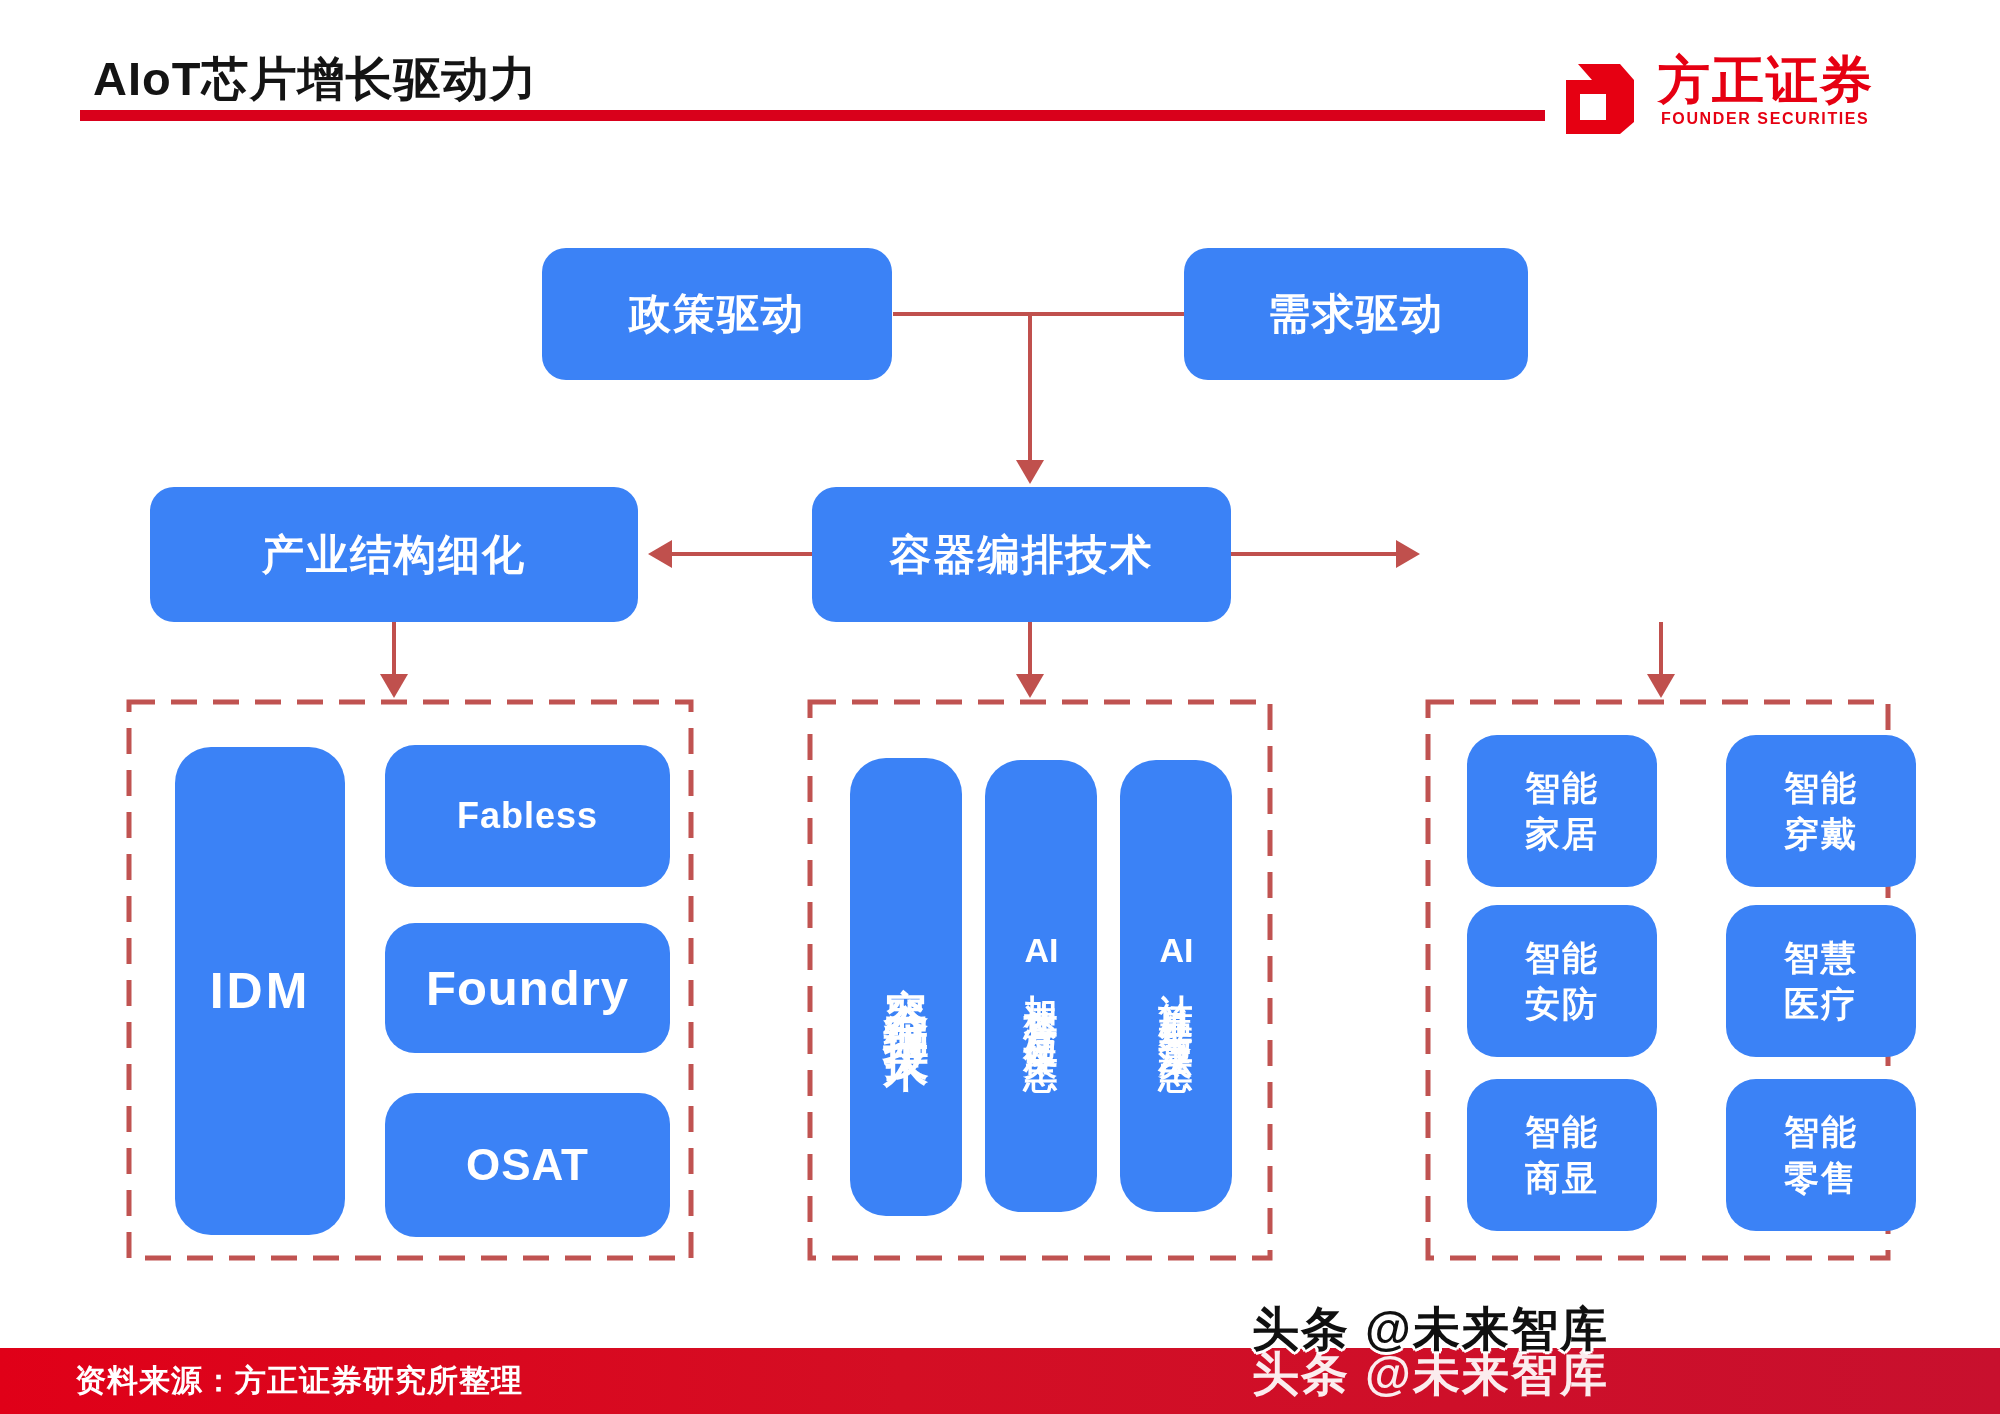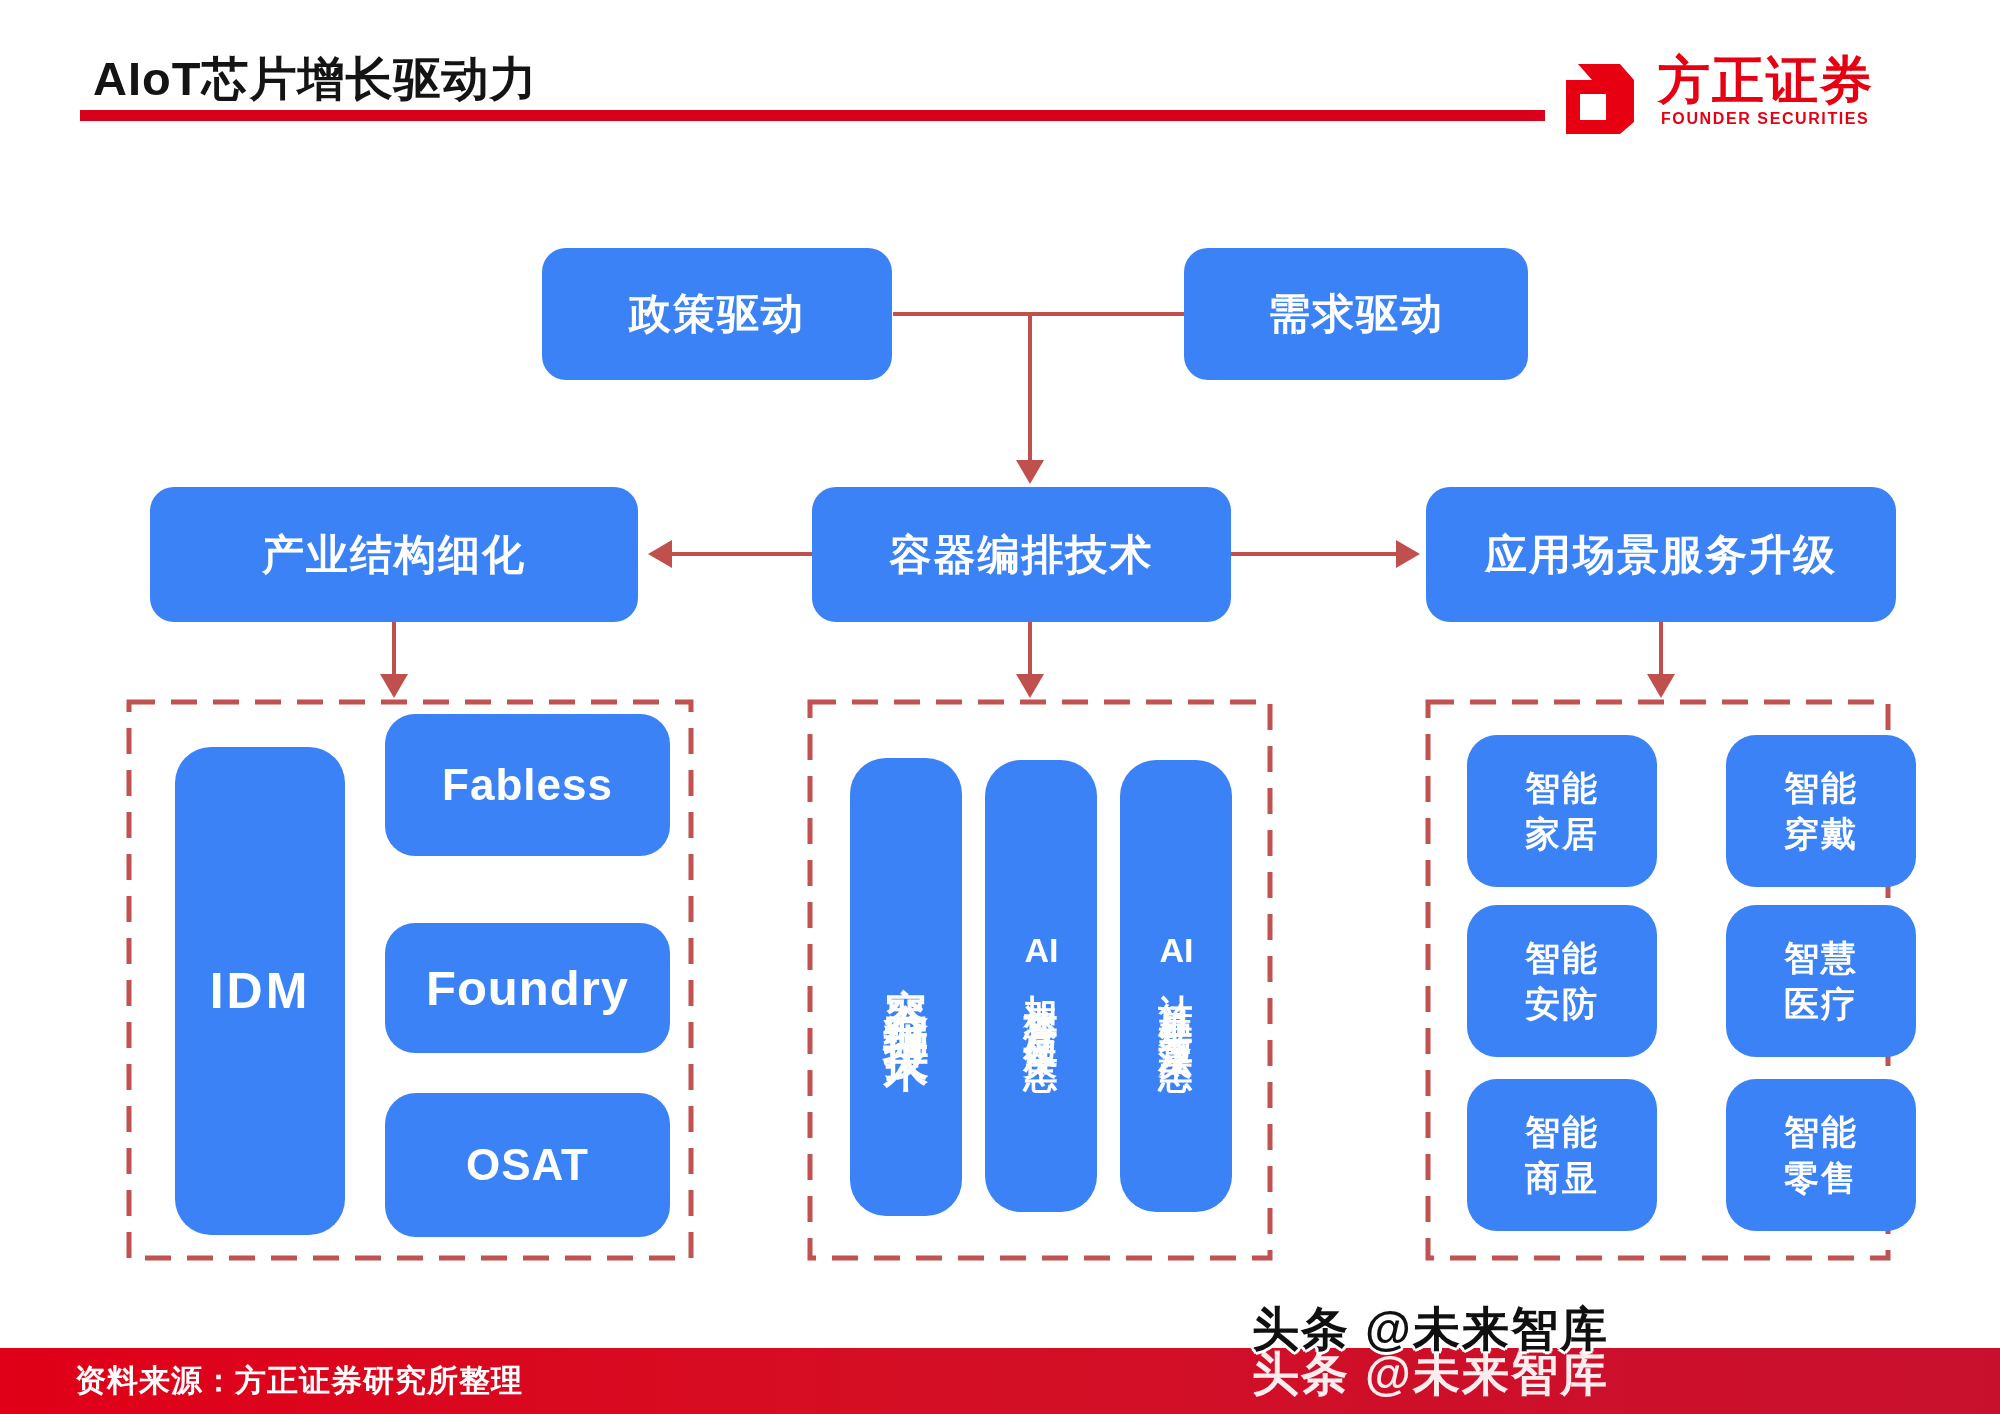--- a/index.html
+++ b/index.html
@@ -20,21 +20,21 @@
   
   .box{position:absolute;background:#3b82f6;color:#ffffff;display:flex;align-items:center;
        justify-content:center;text-align:center;font-weight:700;letter-spacing:2px;}
   .r24{border-radius:24px;} .r30{border-radius:30px;} .r36{border-radius:36px;}
 
   .toprow{font-size:42px;}
   .midrow{font-size:42px;}
 
   
   #box-idm{left:175px;top:747px;width:170px;height:488px;font-size:50px;letter-spacing:3px;}
-  #box-fabless{left:385px;top:714px;width:285px;height:142px;font-size:44px;letter-spacing:1px;}
+  #box-fabless{left:385px;top:745px;width:285px;height:142px;font-size:36px;letter-spacing:1px;}
   #box-foundry{left:385px;top:923px;width:285px;height:130px;font-size:49px;letter-spacing:1px;text-align:center;}
   #box-osat{left:385px;top:1093px;width:285px;height:144px;font-size:44px;letter-spacing:1px;border-radius:31px;}
 
   
   .vtext{writing-mode:vertical-rl;text-orientation:upright;}
   #vbox1{left:850px;top:758px;width:112px;height:458px;font-size:45px;letter-spacing:12px;}
   #vbox2{left:985px;top:760px;width:112px;height:452px;font-size:34px;letter-spacing:8px;}
   #vbox3{left:1120px;top:760px;width:112px;height:452px;font-size:34px;letter-spacing:8px;}
   .tcy{text-combine-upright:all;}
 
@@ -96,21 +96,20 @@
       <rect x="810" y="702" width="460" height="556"></rect>
       <rect x="1428" y="702" width="460" height="556"></rect>
     </g>
   </svg>
 
   <div class="box r24 toprow" style="left:542px;top:248px;width:350px;height:132px;">政策驱动</div>
   <div class="box r24 toprow" style="left:1184px;top:248px;width:344px;height:132px;">需求驱动</div>
 
   <div class="box r24 midrow" style="left:150px;top:487px;width:488px;height:135px;">产业结构细化</div>
   <div class="box r24 midrow" style="left:812px;top:487px;width:419px;height:135px;">容器编排技术</div>
-  <div class="box r24 midrow" style="left:1426px;top:487px;width:470px;height:135px;">应用场景服务升级</div>
 
   <div class="box r36" id="box-idm">IDM</div>
   <div class="box r30" id="box-fabless">Fabless</div>
   <div class="box r30" id="box-foundry">Foundry</div>
   <div class="box r30" id="box-osat">OSAT</div>
 
   <div class="box r36 vtext" id="vbox1">容器编排技术</div>
   <div class="box r36 vtext" id="vbox2"><span class="tcy">AI</span>加速芯片与硬件生态</div>
   <div class="box r36 vtext" id="vbox3"><span class="tcy">AI</span>计算框架与算法生态</div>
 

